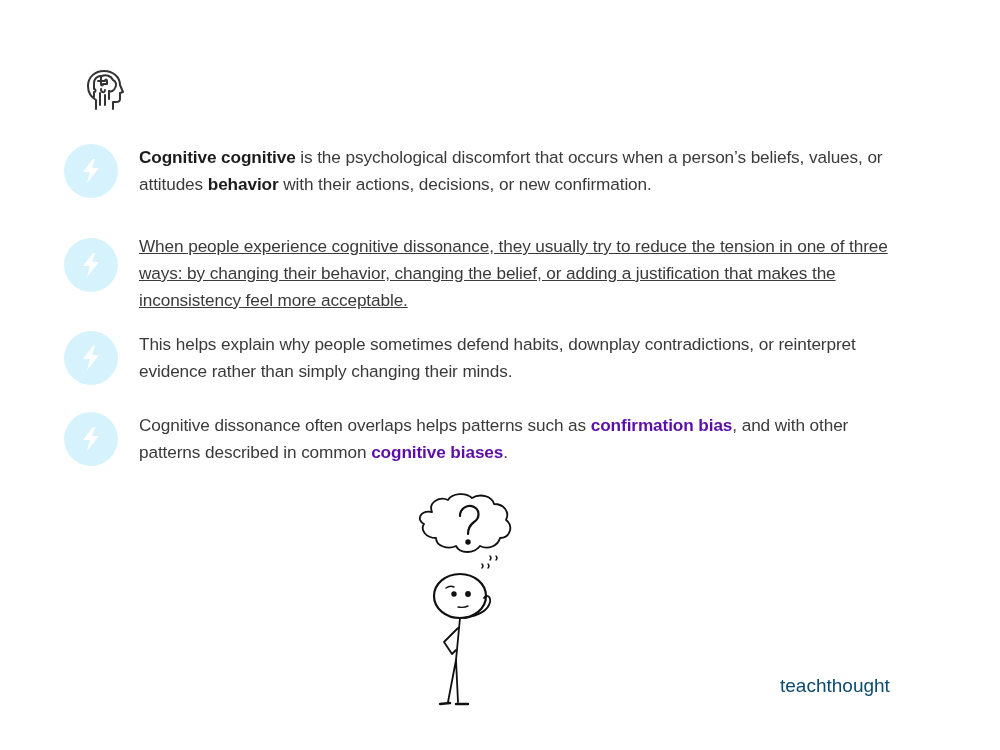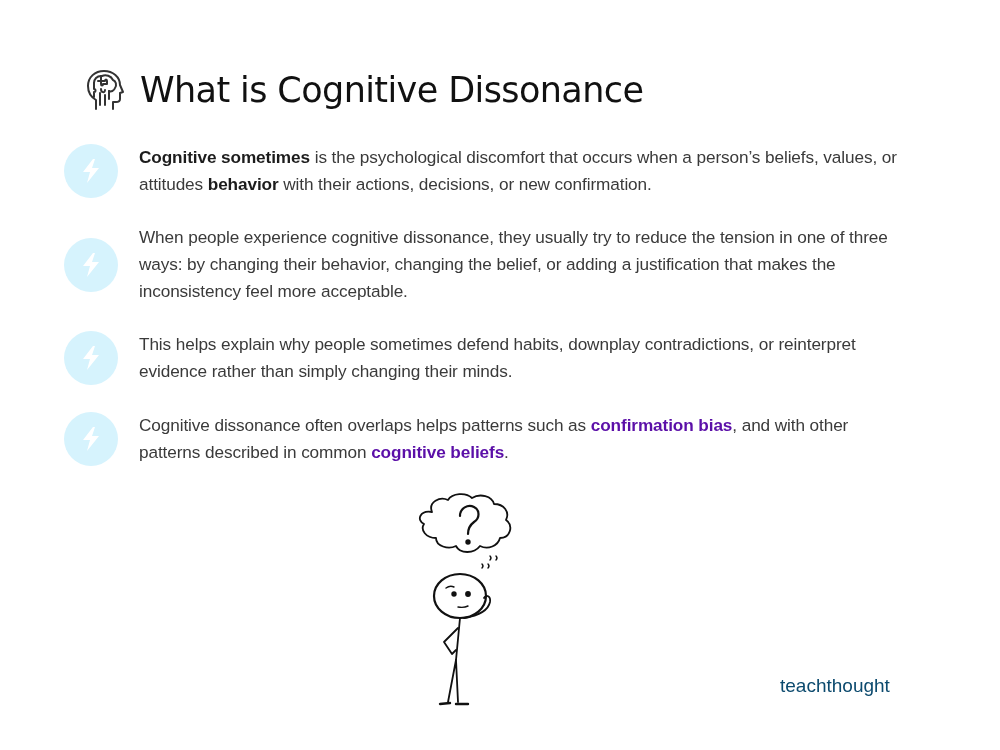--- a/index.html
+++ b/index.html
@@ -11,51 +11,50 @@
   .title-text { font-family: "DejaVu Sans", sans-serif; font-size: 35px; font-weight: 500; color: #111111; letter-spacing: -0.6px; }
 
   .item { position: absolute; left: 64px; width: 860px; display: flex; align-items: flex-start; }
   .bullet { position: absolute; left: 0; width: 54px; height: 54px; border-radius: 50%; background: #d6f3fd; display: flex; align-items: center; justify-content: center; }
   .bullet svg { width: 24px; height: 26px; }
   .para { position: absolute; left: 75px; width: 775px; font-size: 17.2px; line-height: 27px; color: #3a3a3a; letter-spacing: -0.1px; }
   .para b { color: #1c1c1c; font-weight: 700; }
   .para a { color: #5b0fa8; font-weight: 700; text-decoration: none; cursor: pointer; }
 
   #item1 { top: 144px; } #item1 .bullet { top: 0; } #item1 .para { top: 0; }
-  #item2 { top: 224px; } #item2 .bullet { top: 14px; } #item2 .para { top: 0; }
+  #item2 { top: 224px; } #item2 .bullet { top: 14px; } #item2 .para { top: 9px; text-decoration: underline; }
   #item3 { top: 331px; } #item3 .bullet { top: 0; } #item3 .para { top: 0; }
   #item4 { top: 412px; } #item4 .bullet { top: 0; } #item4 .para { top: 0; }
 
   .illustration { position: absolute; left: 410px; top: 490px; width: 120px; height: 220px; }
   .brand { position: absolute; left: 780px; top: 675px; font-size: 19px; color: #0c4a6e; font-family: "Liberation Sans", sans-serif; }
 </style>
 </head>
 <body>
 
 <div class="title-row">
   <span class="title-icon">
     <svg viewBox="0 0 40 42" width="40" height="42" fill="none" stroke="#333" stroke-width="2" stroke-linecap="round" stroke-linejoin="round">
       <path d="M10 40 V31 C5 28 2 23 2 17 C2 8 9 2 18 2 C27 2 34 8 34 16 L37 23 L34 24 V30 C34 32 32 33 30 33 H27 V40"></path>
       <path d="M8 14 C8 10 11 7 15 7 M16 7 C20 5 25 7 27 11 M27 11 C30 12 31 16 29 19 M29 19 C28 22 25 23 23 22"></path>
       <path d="M15 7 V12 M12 12 H19 C19 10 21 10 21 12 V15 M21 15 H17 C17 17 15 17 15 15 V13"></path>
       <path d="M8 14 V20 C10 20 10 23 8 23 V28"></path>
       <path d="M15 20 C15 24 19 24 19 21 M19 26 V36 M14 24 V36 M23 22 V30"></path>
     </svg>
   </span>
-  <h1 class="title-text">What is Cognitive Dissonance</h1>
 </div>
 
 <div class="item" id="item1">
   <span class="bullet">
     <svg viewBox="0 0 24 26">
         <path d="M14 1 L4 14 H11 L8 25 L20 10 H13 L16 1 Z" fill="#ffffff"></path>
       </svg>
   </span>
   <p class="para">
-    <b>Cognitive sometimes</b><span> is the psychological discomfort that occurs when a person’s beliefs, values, or attitudes </span><b>behavior</b><span> with their actions, decisions, or new confirmation.</span>
+    <b>Cognitive cognitive</b><span> is the psychological discomfort that occurs when a person’s beliefs, values, or attitudes </span><b>behavior</b><span> with their actions, decisions, or new confirmation.</span>
   </p>
 </div>
 
 <div class="item" id="item2">
   <span class="bullet">
     <svg viewBox="0 0 24 26">
         <path d="M14 1 L4 14 H11 L8 25 L20 10 H13 L16 1 Z" fill="#ffffff"></path>
       </svg>
   </span>
   <p class="para">
@@ -74,21 +73,21 @@
   </p>
 </div>
 
 <div class="item" id="item4">
   <span class="bullet">
     <svg viewBox="0 0 24 26">
         <path d="M14 1 L4 14 H11 L8 25 L20 10 H13 L16 1 Z" fill="#ffffff"></path>
       </svg>
   </span>
   <p class="para">
-    <span>Cognitive dissonance often overlaps helps patterns such as </span><a>confirmation bias</a><span>, and with other patterns described in common </span><a>cognitive beliefs</a><span>.</span>
+    <span>Cognitive dissonance often overlaps helps patterns such as </span><a>confirmation bias</a><span>, and with other patterns described in common </span><a>cognitive biases</a><span>.</span>
   </p>
 </div>
 
 <div class="illustration">
   <svg viewBox="0 0 120 220" width="120" height="220" fill="none" stroke="#111" stroke-width="1.8" stroke-linecap="round" stroke-linejoin="round">
 
     <path d="M22 22 C18 12 30 6 38 10 C42 3 56 2 62 8 C70 3 82 6 84 14 C94 14 100 22 96 30 C104 36 100 48 90 48 C88 56 78 60 70 56 C64 64 50 64 46 56 C38 60 26 56 26 48 C16 48 10 40 14 34 C6 30 10 20 22 22 Z"></path>
 
     <path d="M50 26 C50 18 58 14 64 17 C70 20 70 28 64 32 C60 35 58 38 58 44" stroke-width="2.2"></path>
     <circle cx="58" cy="52" r="1.8" fill="#111"></circle>

